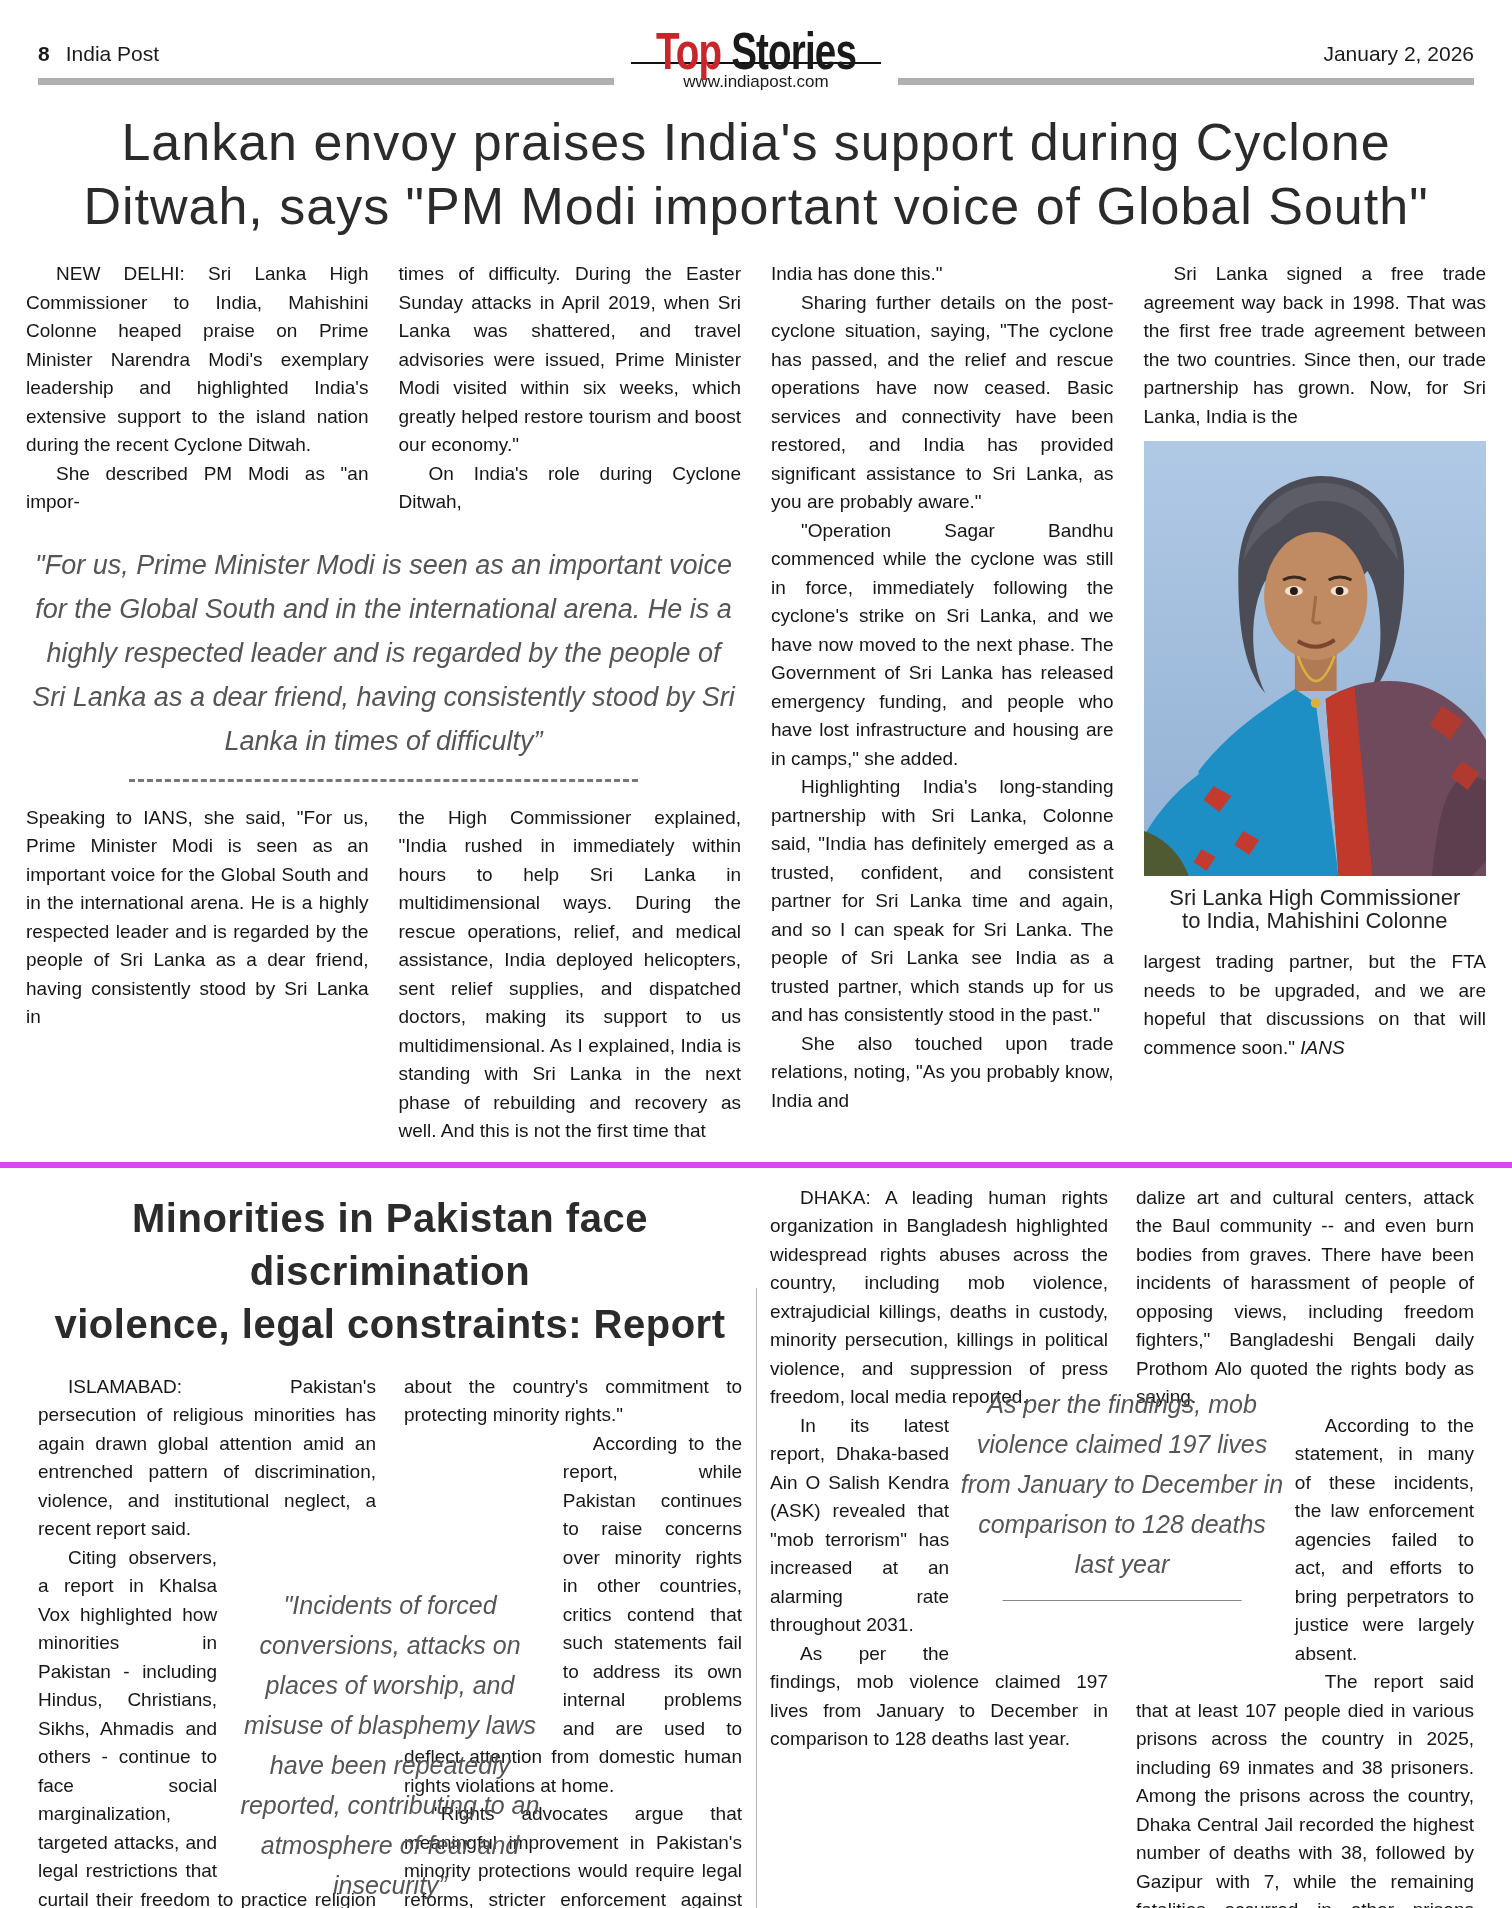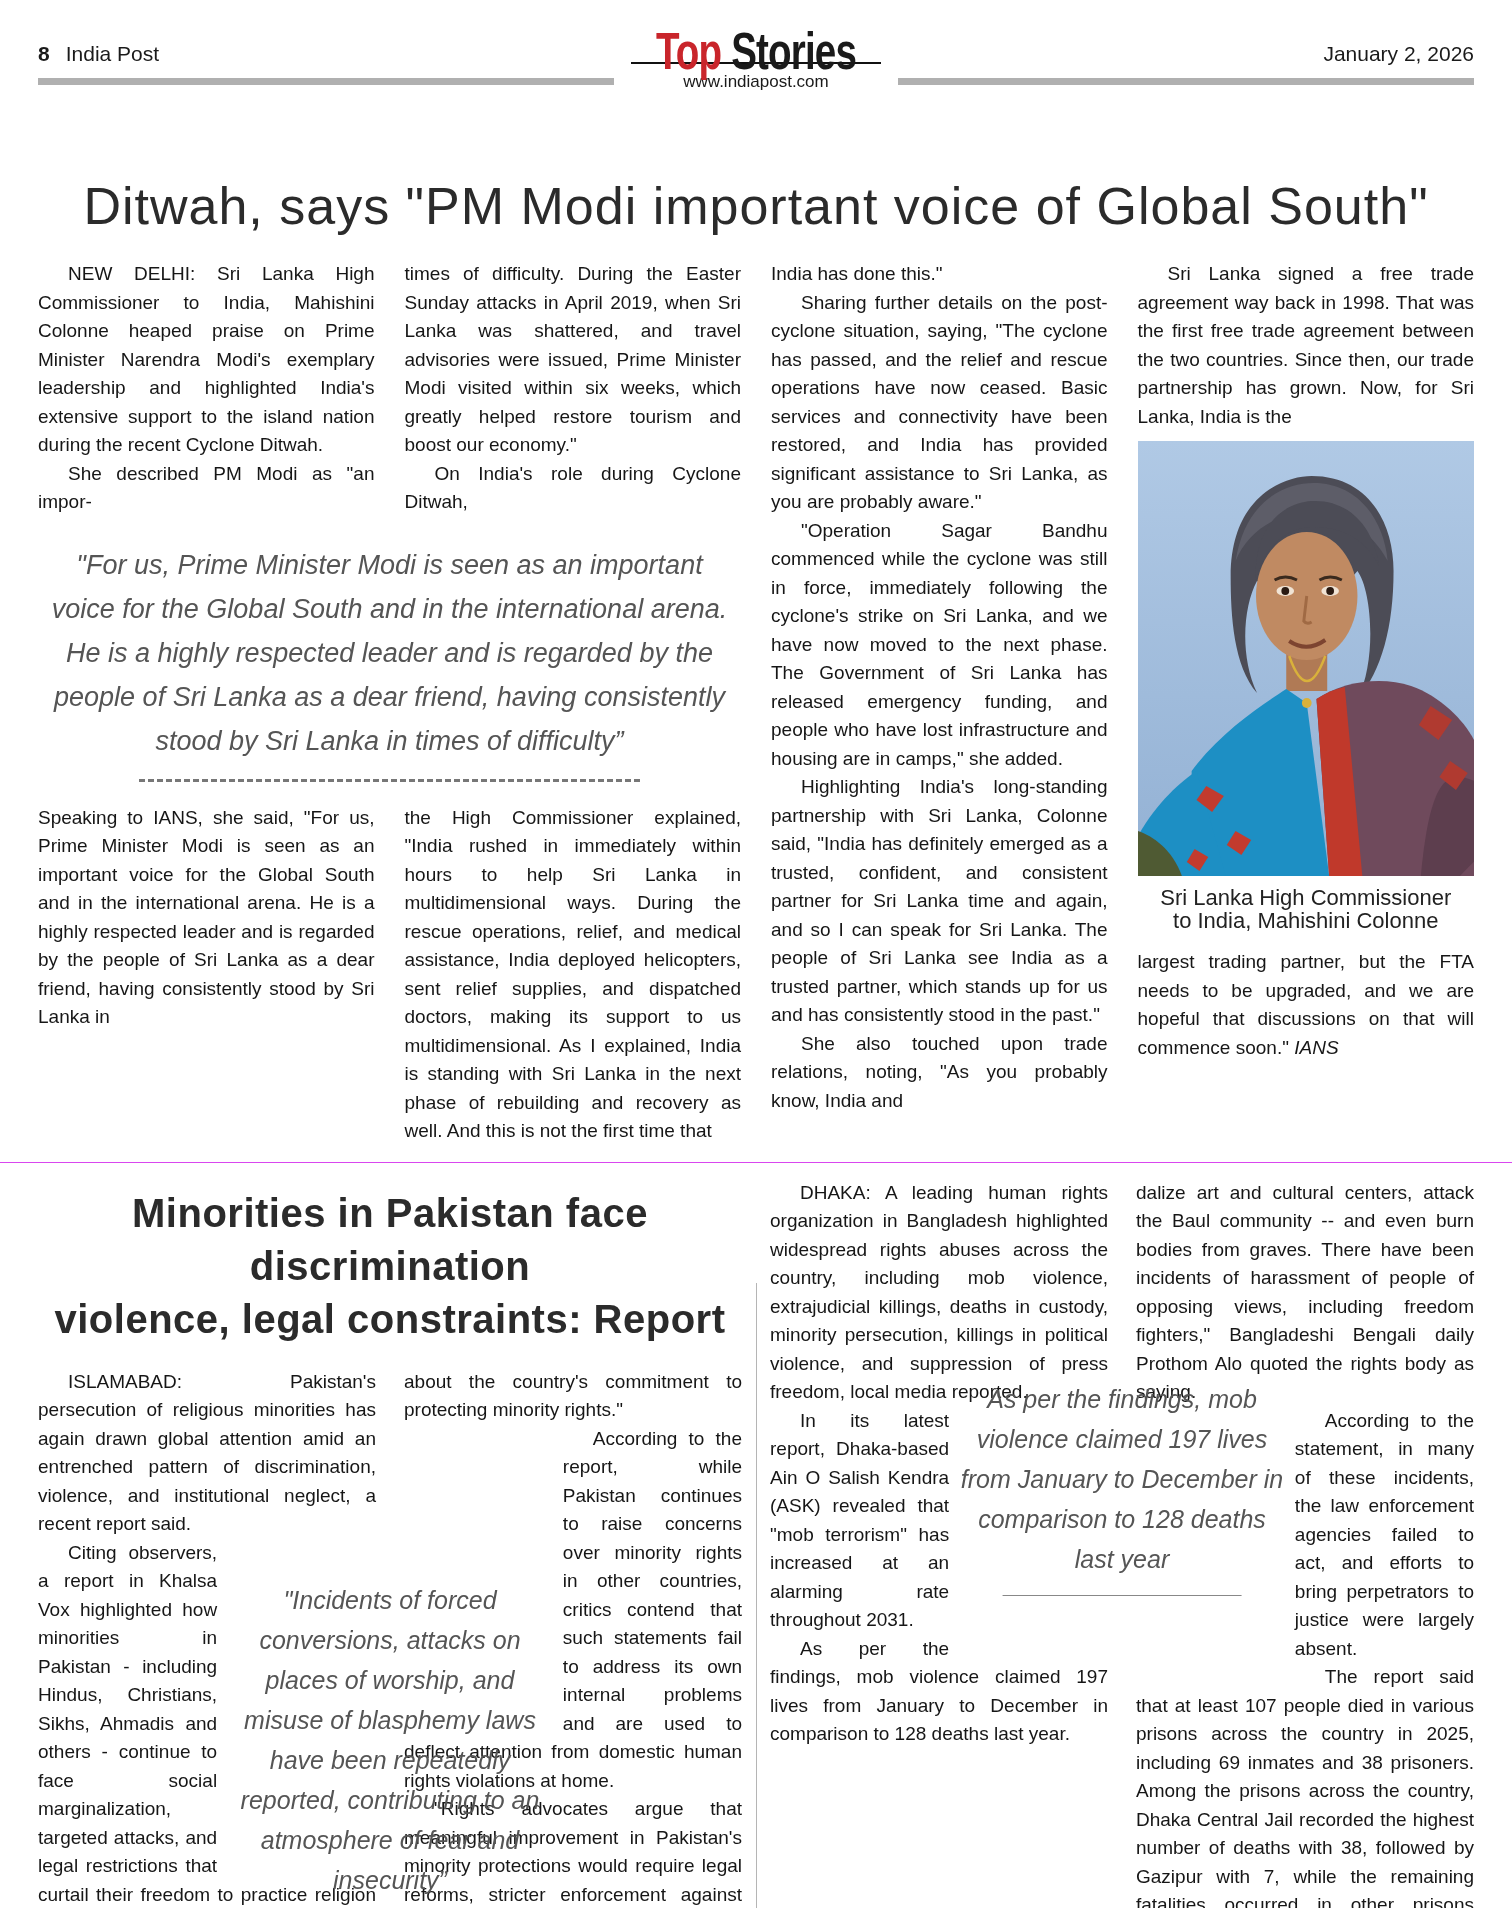--- a/index.html
+++ b/index.html
@@ -21,21 +21,21 @@
   .gray-bar { flex:1; height:7px; background:#b0b0b0; margin-top:16px; }
   .center-col { width:260px; flex:0 0 260px; }
   .black-rule { width:250px; height:2px; background:#111; margin:0 auto; }
   .website { text-align:center; font-size:17px; color:#1a1a1a; margin-top:8px; }
 
   
   .headline-main { margin:18px 30px 8px; text-align:center; font-size:52px; line-height:64px;
                    font-weight:400; letter-spacing:1px; color:#2b2b2b; }
 
   
-  .main-article { padding:14px 38px 16px; border-bottom:1px solid #d946ef; }
+  .main-article { padding:14px 26px 16px; border-bottom:6px solid #d946ef; }
   .main-grid { display:grid; grid-template-columns:repeat(4,1fr); column-gap:30px; }
   .main-left { grid-column:1 / 3; }
   .two-col { display:grid; grid-template-columns:1fr 1fr; column-gap:30px; }
 
   .body-text { font-size:19px; line-height:28.5px; text-align:justify; color:#161616; }
   .body-text p { margin:0; text-indent:30px; }
   .body-text p.noindent { text-indent:0; }
   .cont > p:first-child { text-indent:0; }
 
   .pullquote-main { margin:26px 4px 22px; }
@@ -93,21 +93,21 @@
   <div class="ruleband">
     <div class="gray-bar"></div>
     <div class="center-col">
       <div class="black-rule"></div>
       <div class="website">www.indiapost.com</div>
     </div>
     <div class="gray-bar"></div>
   </div>
 
   <h1 class="headline-main">
-    <br>
+    <span>Lankan envoy praises India's support during Cyclone</span><br>
     <span>Ditwah, says "PM Modi important voice of Global South"</span>
   </h1>
 
   <div class="main-article">
     <div class="main-grid">
       <div class="main-left">
         <div class="two-col">
           <div class="body-text">
               <p>NEW DELHI: Sri Lanka High Commissioner to India, Mahishini Colonne heaped praise on Prime Minister Narendra Modi's exemplary leadership and highlighted India's extensive support to the island nation during the recent Cyclone Ditwah.</p>
               <p>She described PM Modi as "an impor-</p>

